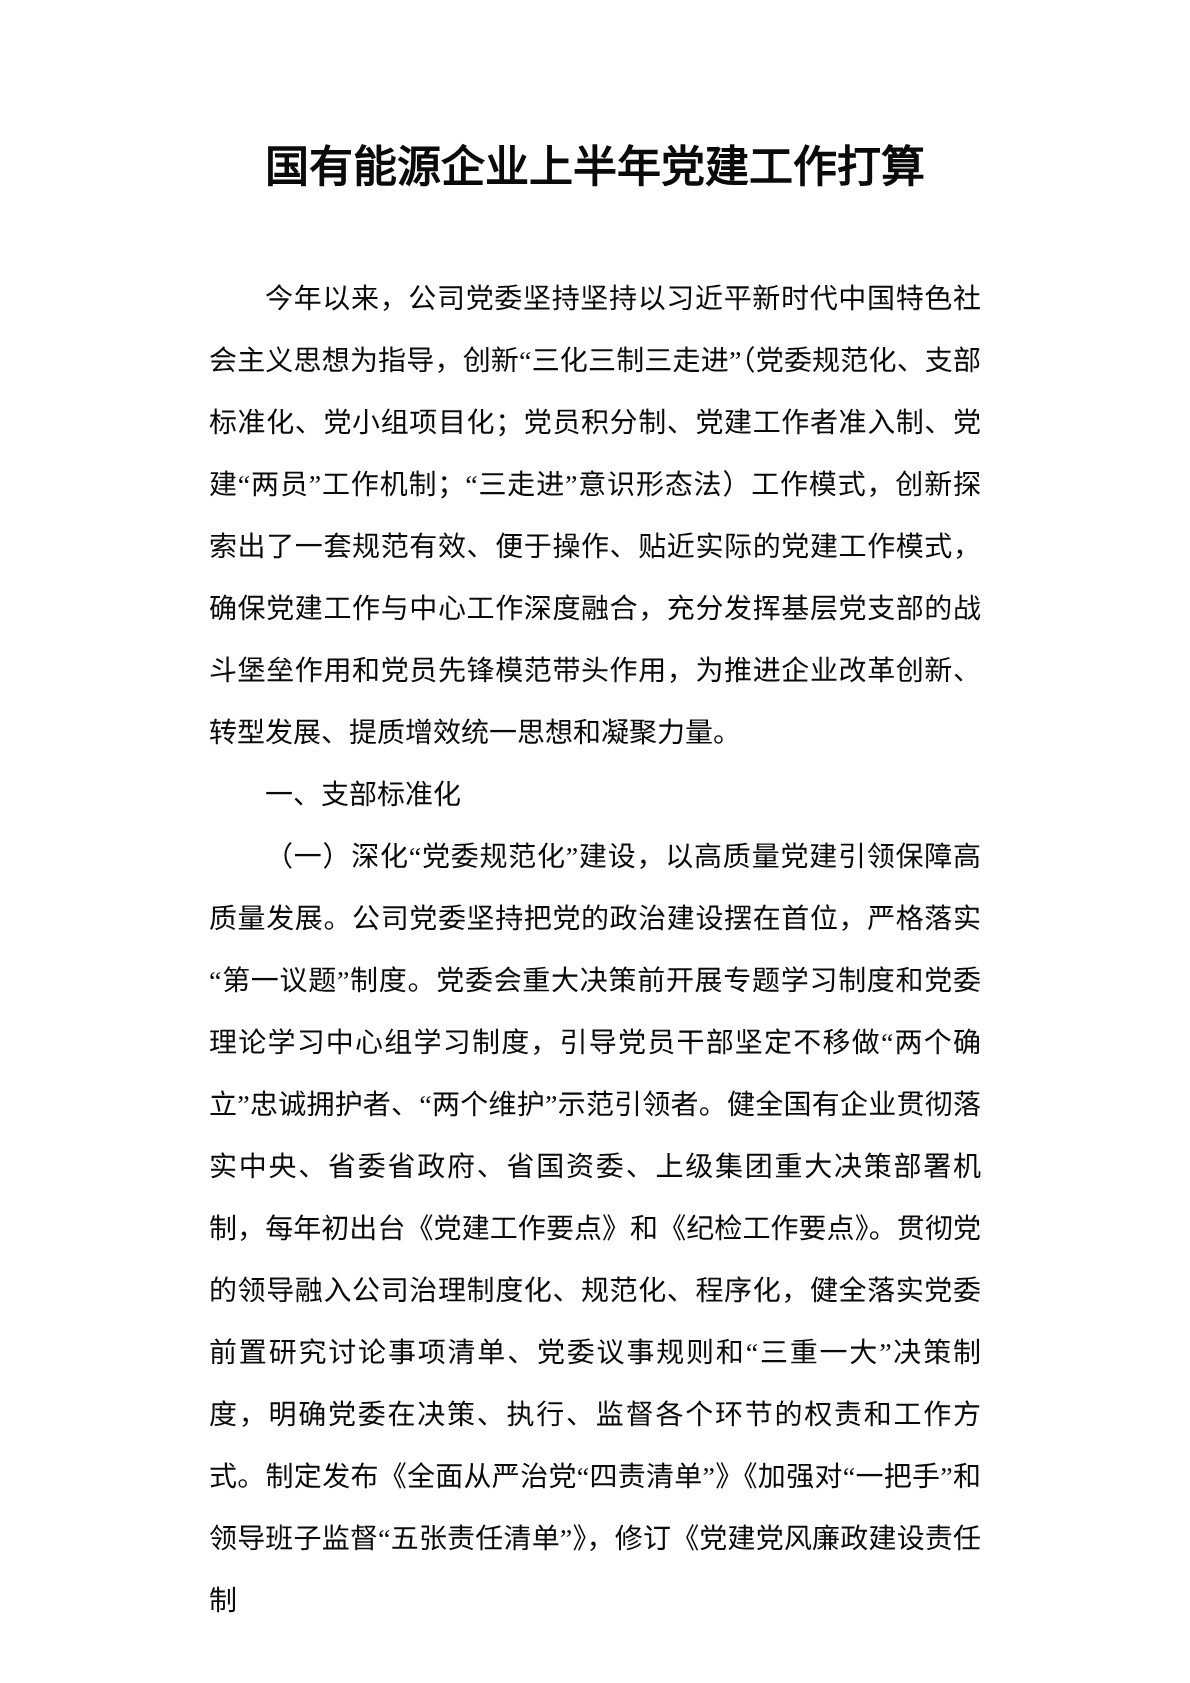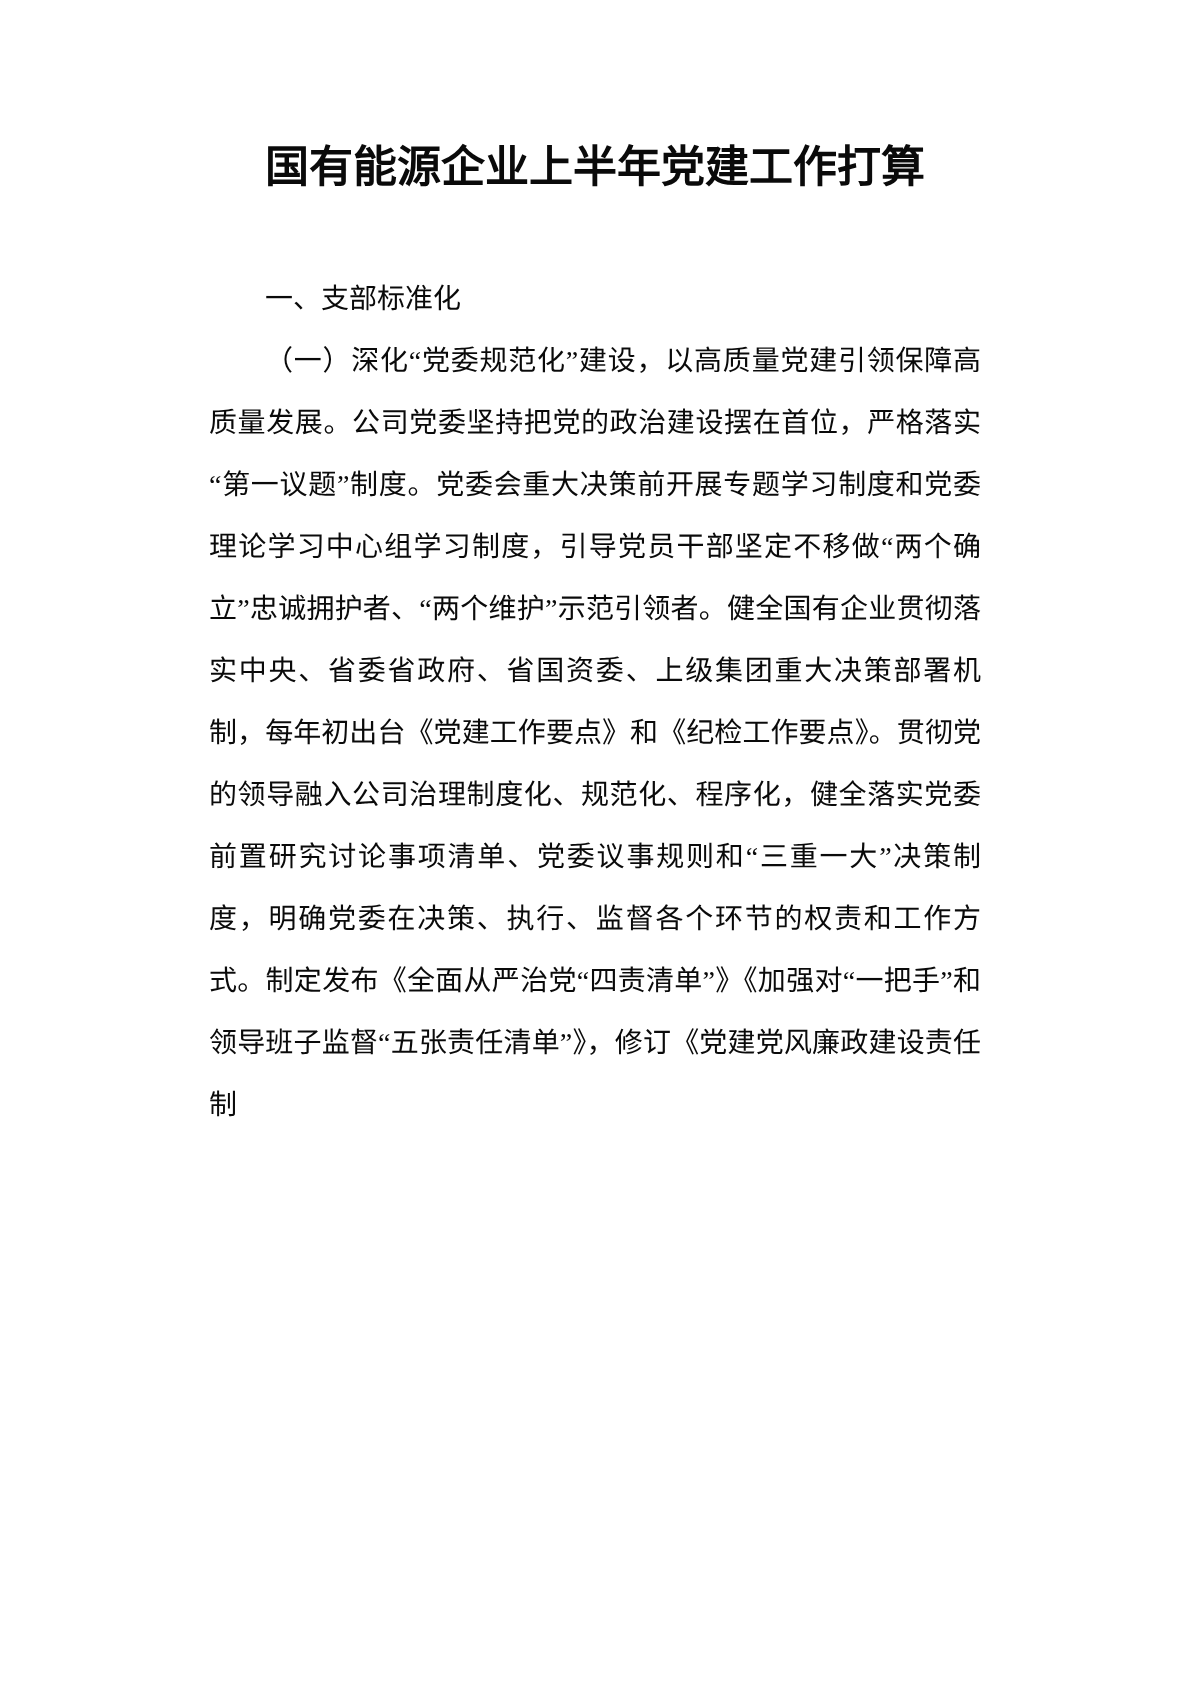--- a/index.html
+++ b/index.html
@@ -38,17 +38,18 @@
     text-indent: 2em;
     margin: 0;
   }
 </style>
 </head>
 <body>
 
 <div class="page">
   <h1 class="doc-title">国有能源企业上半年党建工作打算</h1>
 
+  <p class="para">今年以来，公司党委坚持坚持以习近平新时代中国特色社会主义思想为指导，创新“三化三制三走进”（党委规范化、支部标准化、党小组项目化；党员积分制、党建工作者准入制、党建“两员”工作机制；“三走进”意识形态法）工作模式，创新探索出了一套规范有效、便于操作、贴近实际的党建工作模式，确保党建工作与中心工作深度融合，充分发挥基层党支部的战斗堡垒作用和党员先锋模范带头作用，为推进企业改革创新、转型发展、提质增效统一思想和凝聚力量。</p>
 
   <p class="section-heading">一、支部标准化</p>
 
   <p class="para">（一）深化“党委规范化”建设，以高质量党建引领保障高质量发展。公司党委坚持把党的政治建设摆在首位，严格落实“第一议题”制度。党委会重大决策前开展专题学习制度和党委理论学习中心组学习制度，引导党员干部坚定不移做“两个确立”忠诚拥护者、“两个维护”示范引领者。健全国有企业贯彻落实中央、省委省政府、省国资委、上级集团重大决策部署机制，每年初出台《党建工作要点》和《纪检工作要点》。贯彻党的领导融入公司治理制度化、规范化、程序化，健全落实党委前置研究讨论事项清单、党委议事规则和“三重一大”决策制度，明确党委在决策、执行、监督各个环节的权责和工作方式。制定发布《全面从严治党“四责清单”》《加强对“一把手”和领导班子监督“五张责任清单”》，修订《党建党风廉政建设责任制</p>
 </div>
 
 </body></html>

